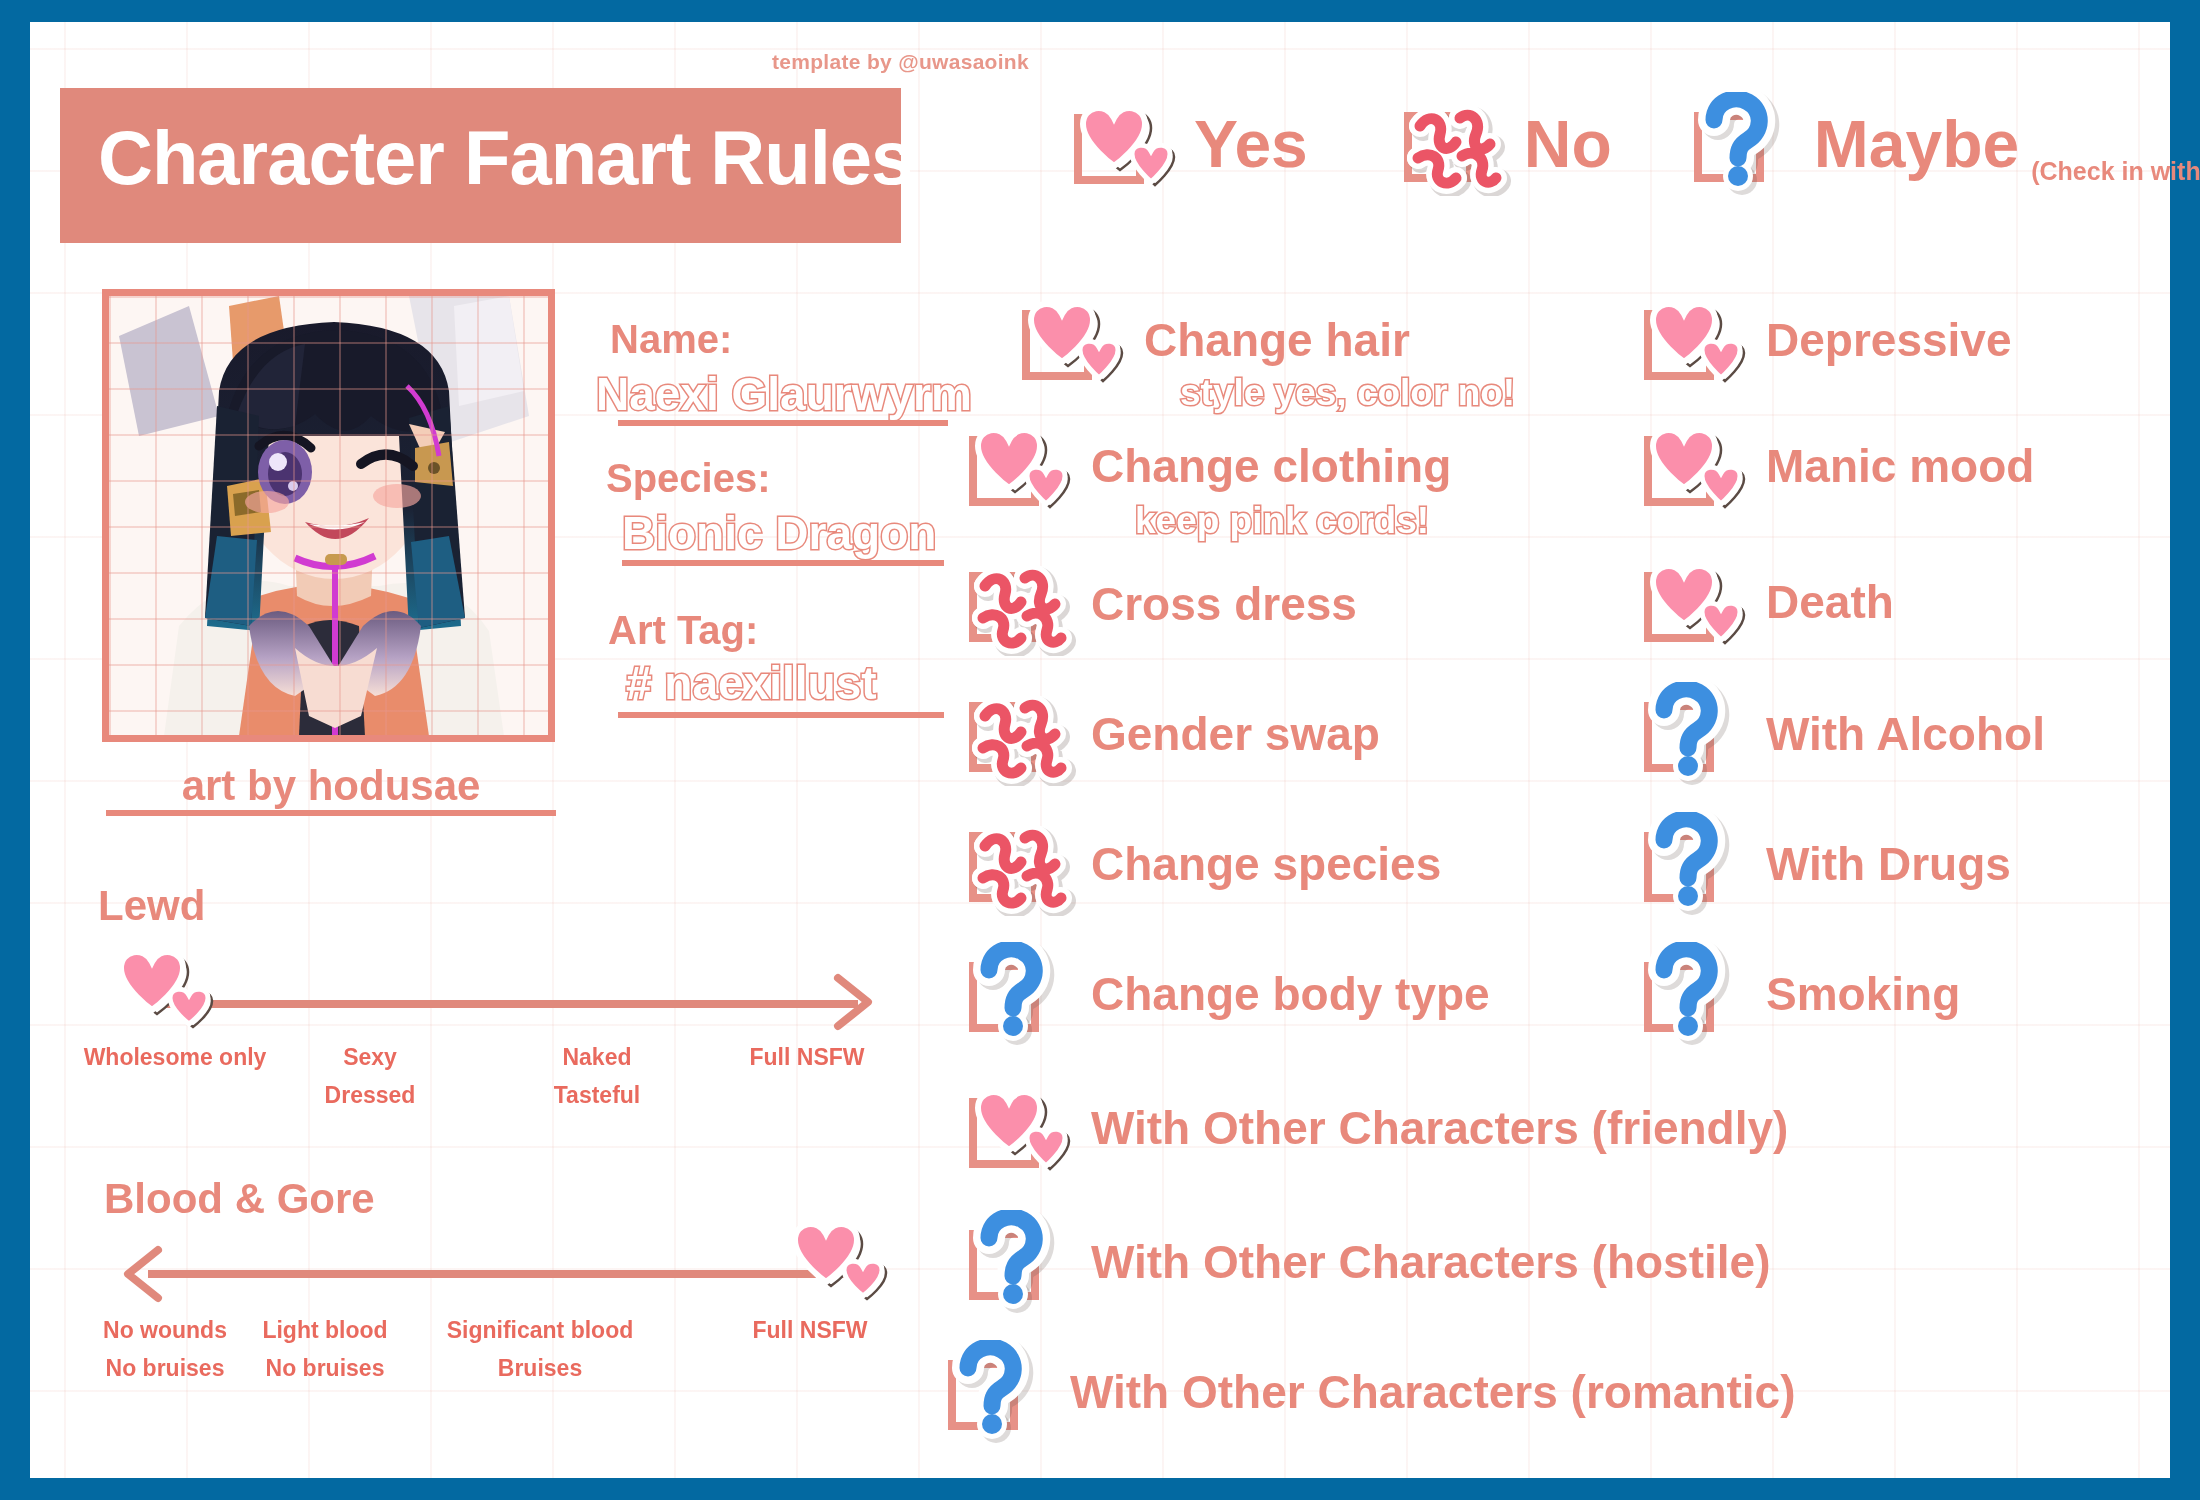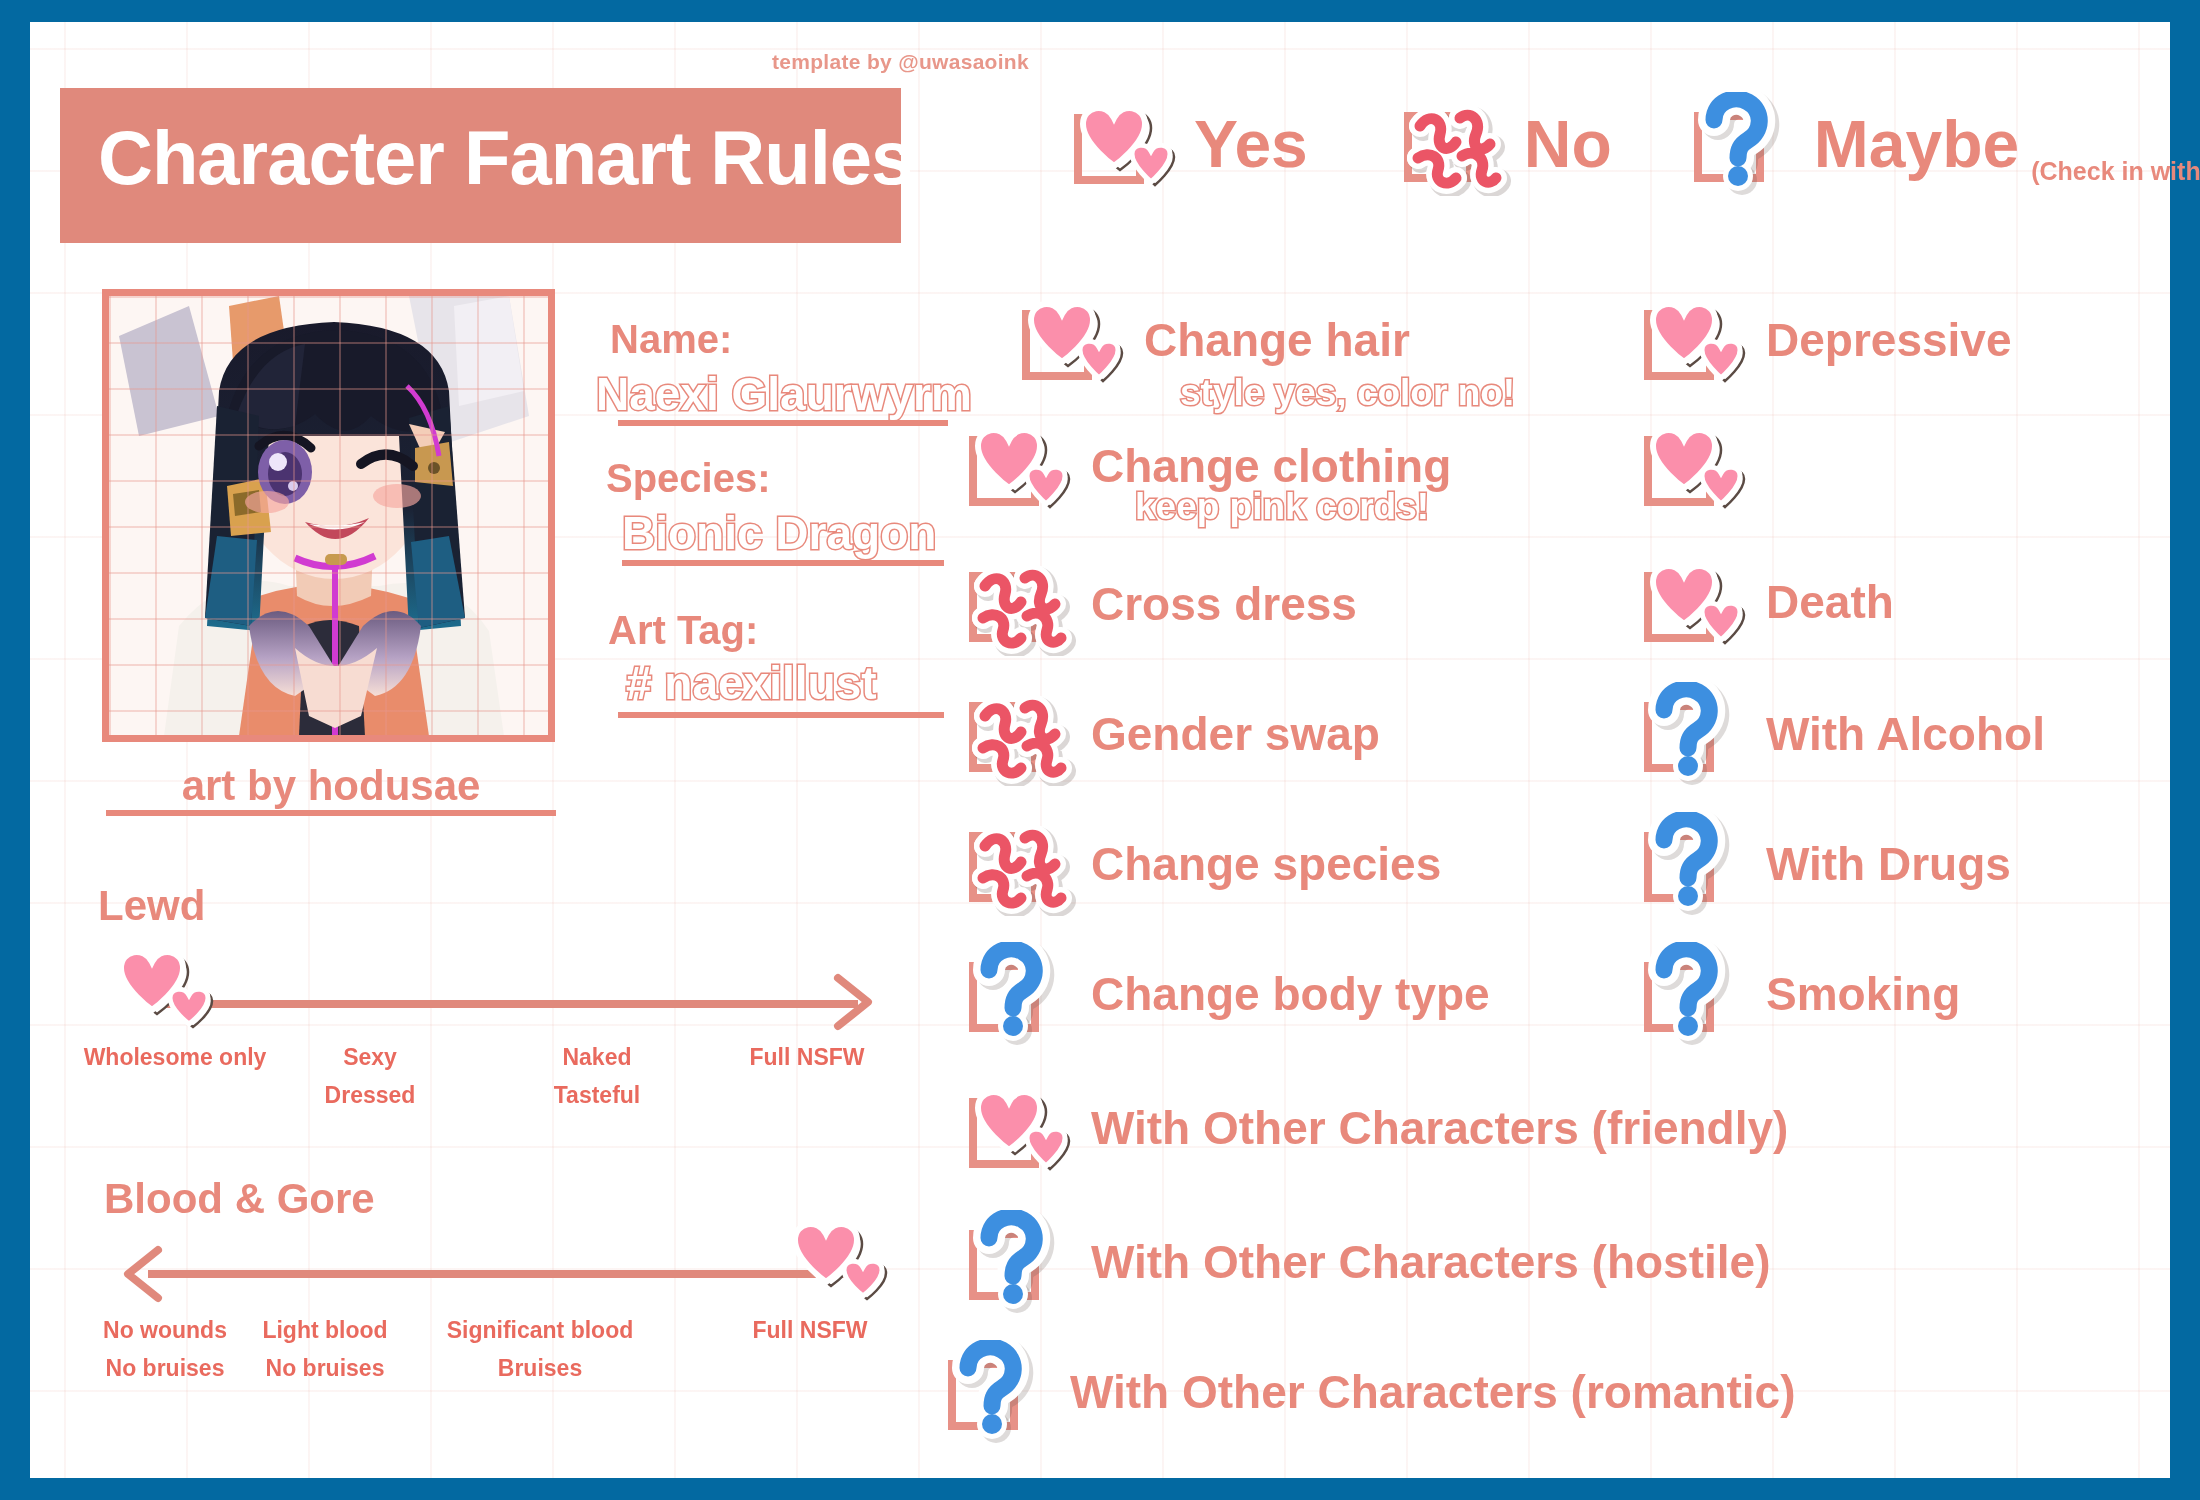--- a/index.html
+++ b/index.html
@@ -374,21 +374,21 @@
             <svg width="118" height="100" viewBox="0 0 118 100">
               <rect x="8" y="24" width="62" height="62" fill="none" stroke="#E79187" stroke-width="8"></rect>
               <path d="M13 30 C13 12 36 8 44 24 C52 8 75 12 75 30 C75 50 44 72 44 72 C44 72 13 50 13 30 Z" fill="#FFFFFF" stroke="#5B4B44" stroke-width="2.5" transform="translate(6,4)"></path>
               <path d="M13 30 C13 12 36 8 44 24 C52 8 75 12 75 30 C75 50 44 72 44 72 C44 72 13 50 13 30 Z" fill="#FB8FAB" stroke="#FFFFFF" stroke-width="6"></path>
               <path d="M62 60 C62 50 76 48 81 57 C86 48 100 50 100 60 C100 72 81 88 81 88 C81 88 62 72 62 60 Z" fill="#FFFFFF" stroke="#5B4B44" stroke-width="2.5" transform="translate(4,3)"></path>
               <path d="M62 60 C62 50 76 48 81 57 C86 48 100 50 100 60 C100 72 81 88 81 88 C81 88 62 72 62 60 Z" fill="#FB8FAB" stroke="#FFFFFF" stroke-width="5"></path>
             </svg>
           </div>
           <span class="txt">Change clothing</span>
         </div>
-        <div class="note" style="left: 1105px; top: 464px; text-align: right;">keep pink cords!</div>
+        <div class="note" style="left: 1105px; top: 478px; text-align: right;">keep pink cords!</div>
         <div class="rule" style="left: 935px; top: 530px;">
           <div class="ico">
             <svg width="118" height="104" viewBox="0 0 118 104">
               <rect x="8" y="24" width="62" height="62" fill="none" stroke="#E79187" stroke-width="8"></rect>
               <g transform="translate(6,4)">
                 <path d="M14 30 C24 16 38 24 34 38 C30 52 42 58 50 46 M54 22 C64 14 76 24 70 38 C64 52 76 58 84 48 M12 62 C24 54 36 62 32 74 C28 86 42 92 50 82 M56 60 C68 52 80 62 76 74 C72 86 84 90 90 82" stroke="#FFFFFF" stroke-width="22" fill="none" stroke-linecap="round"></path>
                 <path d="M14 30 C24 16 38 24 34 38 C30 52 42 58 50 46 M54 22 C64 14 76 24 70 38 C64 52 76 58 84 48 M12 62 C24 54 36 62 32 74 C28 86 42 92 50 82 M56 60 C68 52 80 62 76 74 C72 86 84 90 90 82" stroke="#5B4B44" stroke-width="24" fill="none" stroke-linecap="round" opacity=".22" transform="translate(3,3)"></path>
                 <path d="M14 30 C24 16 38 24 34 38 C30 52 42 58 50 46 M54 22 C64 14 76 24 70 38 C64 52 76 58 84 48 M12 62 C24 54 36 62 32 74 C28 86 42 92 50 82 M56 60 C68 52 80 62 76 74 C72 86 84 90 90 82" stroke="#FFFFFF" stroke-width="22" fill="none" stroke-linecap="round"></path>
                 <path d="M14 30 C24 16 38 24 34 38 C30 52 42 58 50 46 M54 22 C64 14 76 24 70 38 C64 52 76 58 84 48 M12 62 C24 54 36 62 32 74 C28 86 42 92 50 82 M56 60 C68 52 80 62 76 74 C72 86 84 90 90 82" stroke="#EB5566" stroke-width="11" fill="none" stroke-linecap="round"></path>
               </g>
@@ -457,20 +457,21 @@
         <div class="rule" style="left: 1610px; top: 394px;">
           <div class="ico">
             <svg width="118" height="100" viewBox="0 0 118 100">
               <rect x="8" y="24" width="62" height="62" fill="none" stroke="#E79187" stroke-width="8"></rect>
               <path d="M13 30 C13 12 36 8 44 24 C52 8 75 12 75 30 C75 50 44 72 44 72 C44 72 13 50 13 30 Z" fill="#FFFFFF" stroke="#5B4B44" stroke-width="2.5" transform="translate(6,4)"></path>
               <path d="M13 30 C13 12 36 8 44 24 C52 8 75 12 75 30 C75 50 44 72 44 72 C44 72 13 50 13 30 Z" fill="#FB8FAB" stroke="#FFFFFF" stroke-width="6"></path>
               <path d="M62 60 C62 50 76 48 81 57 C86 48 100 50 100 60 C100 72 81 88 81 88 C81 88 62 72 62 60 Z" fill="#FFFFFF" stroke="#5B4B44" stroke-width="2.5" transform="translate(4,3)"></path>
               <path d="M62 60 C62 50 76 48 81 57 C86 48 100 50 100 60 C100 72 81 88 81 88 C81 88 62 72 62 60 Z" fill="#FB8FAB" stroke="#FFFFFF" stroke-width="5"></path>
             </svg>
           </div>
+          <span class="txt">Manic mood</span>
         </div>
         <div class="rule" style="left: 1610px; top: 530px;">
           <div class="ico">
             <svg width="118" height="100" viewBox="0 0 118 100">
               <rect x="8" y="24" width="62" height="62" fill="none" stroke="#E79187" stroke-width="8"></rect>
               <path d="M13 30 C13 12 36 8 44 24 C52 8 75 12 75 30 C75 50 44 72 44 72 C44 72 13 50 13 30 Z" fill="#FFFFFF" stroke="#5B4B44" stroke-width="2.5" transform="translate(6,4)"></path>
               <path d="M13 30 C13 12 36 8 44 24 C52 8 75 12 75 30 C75 50 44 72 44 72 C44 72 13 50 13 30 Z" fill="#FB8FAB" stroke="#FFFFFF" stroke-width="6"></path>
               <path d="M62 60 C62 50 76 48 81 57 C86 48 100 50 100 60 C100 72 81 88 81 88 C81 88 62 72 62 60 Z" fill="#FFFFFF" stroke="#5B4B44" stroke-width="2.5" transform="translate(4,3)"></path>
               <path d="M62 60 C62 50 76 48 81 57 C86 48 100 50 100 60 C100 72 81 88 81 88 C81 88 62 72 62 60 Z" fill="#FB8FAB" stroke="#FFFFFF" stroke-width="5"></path>
             </svg>

